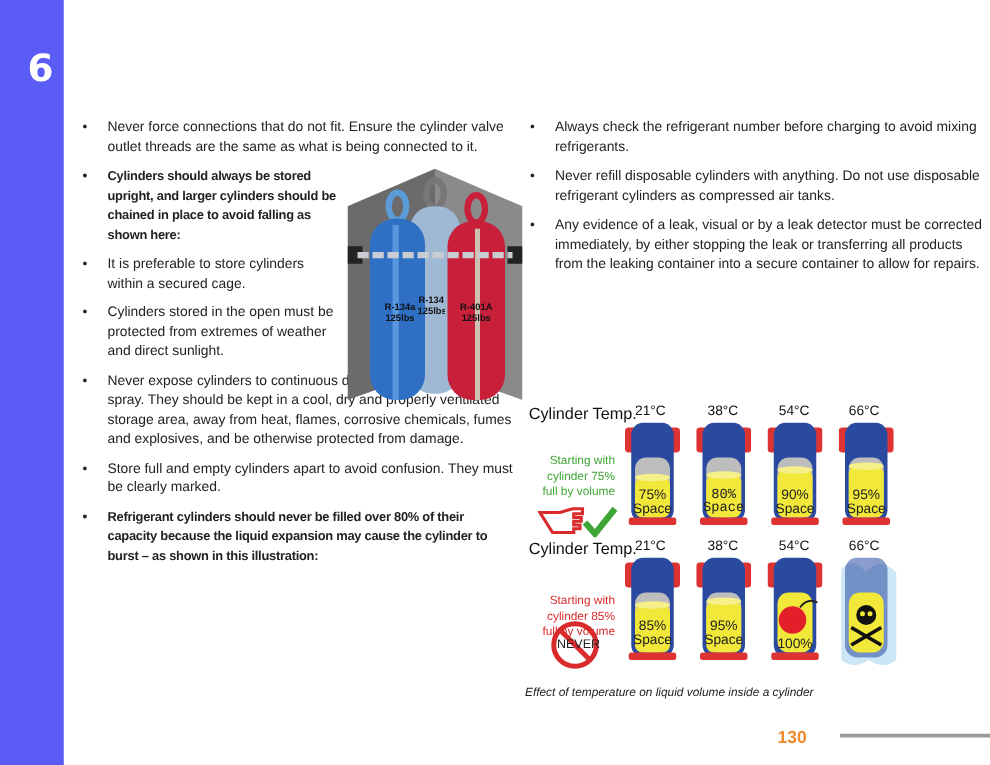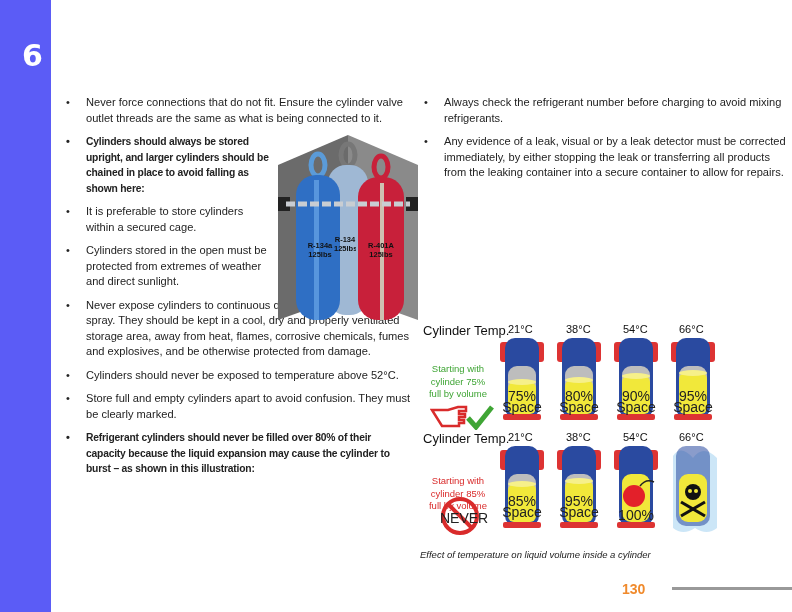--- a/index.html
+++ b/index.html
@@ -18,43 +18,42 @@
   #left-list { left: 62px; top: 95px; width: 350px; }
   #right-list { left: 420px; top: 95px; width: 370px; }
 
   .narrow { width: 208px; }
 
   .cyl-photo { position: absolute; left: 278px; top: 135px; width: 164px; height: 185px; }
 
   .temp-fig { position: absolute; left: 420px; top: 318px; width: 372px; height: 220px; }
   .row-label { position: absolute; font-size: 13px; color: #111; }
   .temp-label { position: absolute; font-size: 11px; color: #111; }
-  .start-note { position: absolute; font-size: 9.5px; line-height: 12.5px; text-align: center; width: 68px; }
+  .start-note { position: absolute; font-size: 9.5px; line-height: 12.5px; text-align: right; width: 68px; }
   .tank { position: absolute; width: 44px; height: 82px; }
-  .tank-text { position: absolute; width: 44px; text-align: center; font-size: 14px; line-height: 10.5px; color: #222; }
+  .tank-text { position: absolute; width: 44px; text-align: center; font-size: 11px; line-height: 10.5px; color: #222; }
 
   .caption { position: absolute; left: 420px; top: 549px; font-size: 9.5px; font-style: italic; color: #222; }
   .page-num { position: absolute; left: 622px; top: 581px; font-size: 14px; font-weight: bold; color: #f08a2c; }
   .page-rule { position: absolute; left: 672px; top: 587px; width: 120px; height: 3px; background: #999; }
 </style>
 </head>
 <body>
 
 <div class="sidebar">
   <div class="chapter-num">6</div>
   <div class="side-title">Safe Refrigerant Handling</div>
 </div>
 
 <ul class="bullets" id="left-list">
   <li>Never force connections that do not fit. Ensure the cylinder valve outlet threads are the same as what is being connected to it.</li>
   <li class="bold narrow">Cylinders should always be stored upright, and larger cylinders should be chained in place to avoid falling as shown here:</li>
   <li class="narrow">It is preferable to store cylinders within a secured cage.</li>
   <li class="narrow">Cylinders stored in the open must be protected from extremes of weather and direct sunlight.</li>
   <li style="width:350px"><span>Never expose cylinders to continuous dampness, salt water, or spray. They should be kept in a cool, dry and properly ventilated storage area, away from heat, flames, corrosive chemicals, fumes and explosives, and be otherwise protected from damage.</span></li>
-  <li>Cylinders should never be exposed to temperature above 52°C.</li>
   <li>Store full and empty cylinders apart to avoid confusion. They must be clearly marked.</li>
   <li class="bold">Refrigerant cylinders should never be filled over 80% of their capacity because the liquid expansion may cause the cylinder to burst – as shown in this illustration:</li>
 </ul>
 
 <div class="cyl-photo">
   <svg width="140" height="185" viewBox="0 0 140 185">
     <polygon points="0,30 70,0 70,160 0,185" fill="#6b6b6b"></polygon>
     <polygon points="70,0 140,30 140,185 70,160" fill="#8a8a8a"></polygon>
 
     <ellipse cx="70" cy="20" rx="7" ry="11" fill="none" stroke="#777" stroke-width="5"></ellipse>
@@ -81,20 +80,21 @@
       <div>125lbs</div>
     </div>
   <div style="position:absolute;left:82px;top:106px;width:42px;text-align:center;font-size:7.5px;font-weight:bold;line-height:9px;color:#111;">
       <div>R-401A</div>
       <div>125lbs</div>
     </div>
 </div>
 
 <ul class="bullets" id="right-list">
   <li>Always check the refrigerant number before charging to avoid mixing refrigerants.</li>
+  <li>Never refill disposable cylinders with anything. Do not use disposable refrigerant cylinders as compressed air tanks.</li>
   <li>Any evidence of a leak, visual or by a leak detector must be corrected immediately, by either stopping the leak or transferring all products from the leaking container into a secure container to allow for repairs.</li>
 </ul>
 
 <div class="temp-fig">
 
   <div class="row-label" style="left:3px;top:5px;">Cylinder Temp.</div>
   <div class="temp-label" style="left:88px;top:5px;">21°C</div>
   <div class="temp-label" style="left:146px;top:5px;">38°C</div>
   <div class="temp-label" style="left:203px;top:5px;">54°C</div>
   <div class="temp-label" style="left:259px;top:5px;">66°C</div>
@@ -122,21 +122,21 @@
   <div class="tank" style="left:137px;top:20px;">
     <svg width="44" height="82" viewBox="0 0 44 82">
         <rect x="0" y="4" width="44" height="20" rx="3" fill="#d33"></rect>
         <rect x="5" y="0" width="34" height="80" rx="10" fill="#2a4aa0"></rect>
         <rect x="8" y="28" width="28" height="48" rx="9" fill="#bdbdbd"></rect>
         <rect x="8" y="42" width="28" height="34" rx="6" fill="#f1e83a"></rect>
         <ellipse cx="22" cy="42" rx="14" ry="3" fill="#f6f08a"></ellipse>
         <rect x="3" y="76" width="38" height="6" rx="2" fill="#d33"></rect>
       </svg>
   </div>
-  <div class="tank-text" style="left:137px;top:73px;">
+  <div class="tank-text" style="left:137px;top:73px;font-family:Liberation Mono, monospace;">
       <div>80%</div>
       <div>Space</div>
     </div>
 
   <div class="tank" style="left:194px;top:20px;">
     <svg width="44" height="82" viewBox="0 0 44 82">
         <rect x="0" y="4" width="44" height="20" rx="3" fill="#d33"></rect>
         <rect x="5" y="0" width="34" height="80" rx="10" fill="#2a4aa0"></rect>
         <rect x="8" y="28" width="28" height="48" rx="9" fill="#bdbdbd"></rect>
         <rect x="8" y="38" width="28" height="38" rx="6" fill="#f1e83a"></rect>
@@ -168,21 +168,21 @@
   <div class="temp-label" style="left:88px;top:113px;">21°C</div>
   <div class="temp-label" style="left:146px;top:113px;">38°C</div>
   <div class="temp-label" style="left:203px;top:113px;">54°C</div>
   <div class="temp-label" style="left:259px;top:113px;">66°C</div>
   <div class="start-note" style="left:4px;top:157px;color:#d92b2b;">Starting with cylinder 85% full by volume</div>
   <div style="position:absolute;left:20px;top:178px;width:40px;height:40px;">
     <svg width="40" height="40" viewBox="0 0 40 40">
         <circle cx="20" cy="20" r="17" fill="none" stroke="#d92b2b" stroke-width="4"></circle>
         <line x1="8" y1="8" x2="32" y2="32" stroke="#d92b2b" stroke-width="4"></line>
       </svg>
-    <div style="position:absolute;left:0;top:14px;width:40px;text-align:right;font-size:14px;color:#222;">NEVER</div>
+    <div style="position:absolute;left:0;top:14px;width:40px;text-align:right;font-size:10px;color:#222;">NEVER</div>
   </div>
 
   <div class="tank" style="left:80px;top:128px;">
     <svg width="44" height="82" viewBox="0 0 44 82">
         <rect x="0" y="4" width="44" height="20" rx="3" fill="#d33"></rect>
         <rect x="5" y="0" width="34" height="80" rx="10" fill="#2a4aa0"></rect>
         <rect x="8" y="28" width="28" height="48" rx="9" fill="#bdbdbd"></rect>
         <rect x="8" y="38" width="28" height="38" rx="6" fill="#f1e83a"></rect>
         <ellipse cx="22" cy="38" rx="14" ry="3" fill="#f6f08a"></ellipse>
         <rect x="3" y="76" width="38" height="6" rx="2" fill="#d33"></rect>

